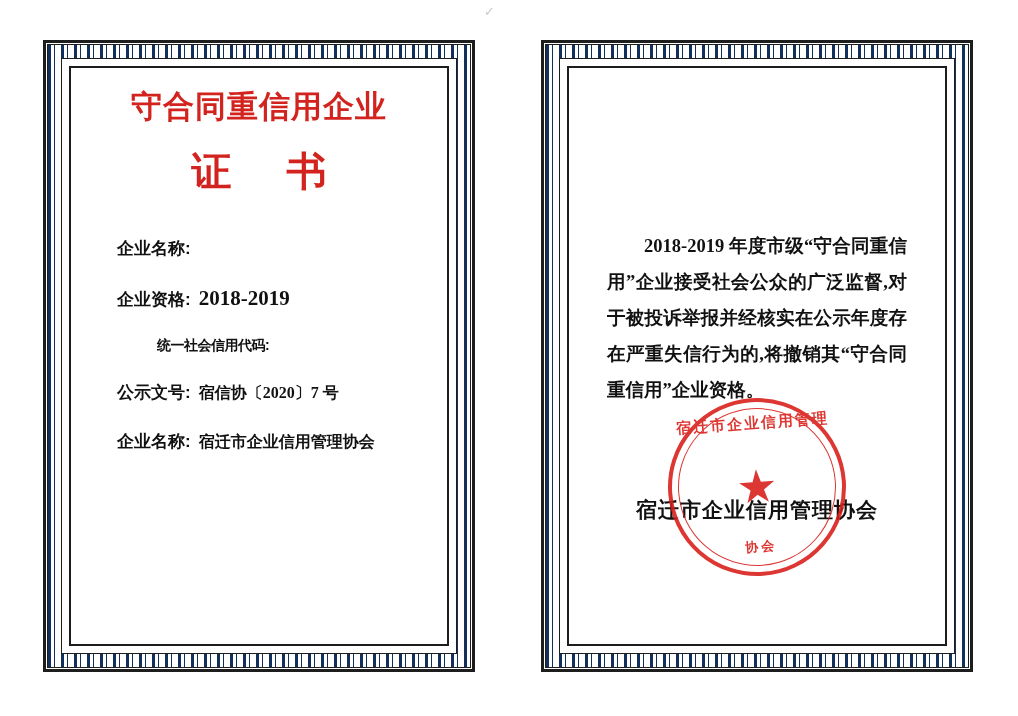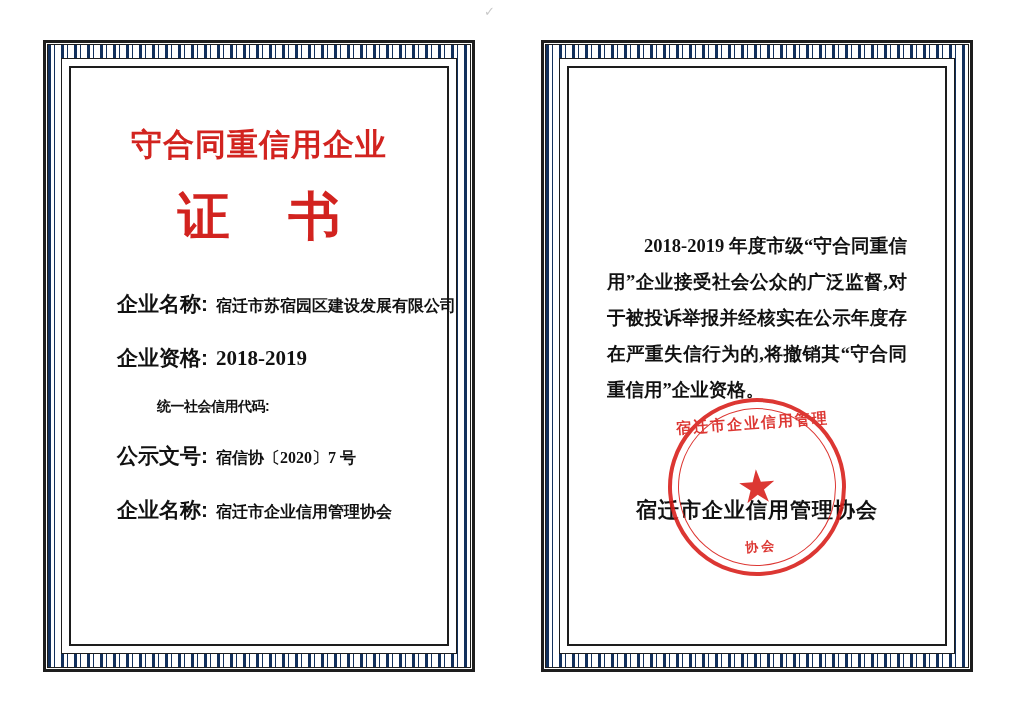--- a/index.html
+++ b/index.html
@@ -86,49 +86,48 @@
   }
 
   
   .cert-title {
     text-align: center;
     color: #d2231f;
     font-family: "Liberation Sans", "DejaVu Sans", sans-serif;
     font-weight: bold;
     font-size: 31px;
     letter-spacing: 1px;
-    margin-top: 38px;
   }
   .cert-title-2 {
     text-align: center;
     color: #d2231f;
     font-family: "Liberation Sans", "DejaVu Sans", sans-serif;
     font-weight: bold;
-    font-size: 52px;
+    font-size: 40px;
     letter-spacing: 22px;
     margin-top: 16px;
     text-indent: 22px;
   }
 
   .fields {
     margin-top: 38px;
     padding-left: 18px;
   }
   .field-row {
     display: flex;
     align-items: baseline;
     margin-bottom: 26px;
     font-size: 17px;
     color: #111111;
   }
   .field-label {
     font-weight: bold;
     white-space: nowrap;
     font-family: "Liberation Sans", "DejaVu Sans", sans-serif;
-    font-size: 21px;
+    font-size: 17px;
   }
   .field-label.small {
     font-size: 14px;
     letter-spacing: -0.5px;
     padding-left: 40px;
   }
   .field-value {
     font-weight: bold;
     margin-left: 8px;
     font-family: "Liberation Serif", "DejaVu Serif", serif;
@@ -240,21 +239,20 @@
     <div class="frame-thin"></div>
 
     <div class="content">
       <div class="cert-title">守合同重信用企业</div>
       <div class="cert-title-2">证 书</div>
 
       <div class="fields">
 
         <div class="field-row">
           <span class="field-label">企业名称:</span>
-          <span class="field-value cn">宿迁市苏宿园区建设发展有限公司</span>
         </div>
 
         <div class="field-row">
           <span class="field-label">企业资格:</span>
           <span class="field-value">2018-2019</span>
         </div>
 
         <div class="field-row">
           <span class="field-label small">统一社会信用代码:</span>
         </div>

